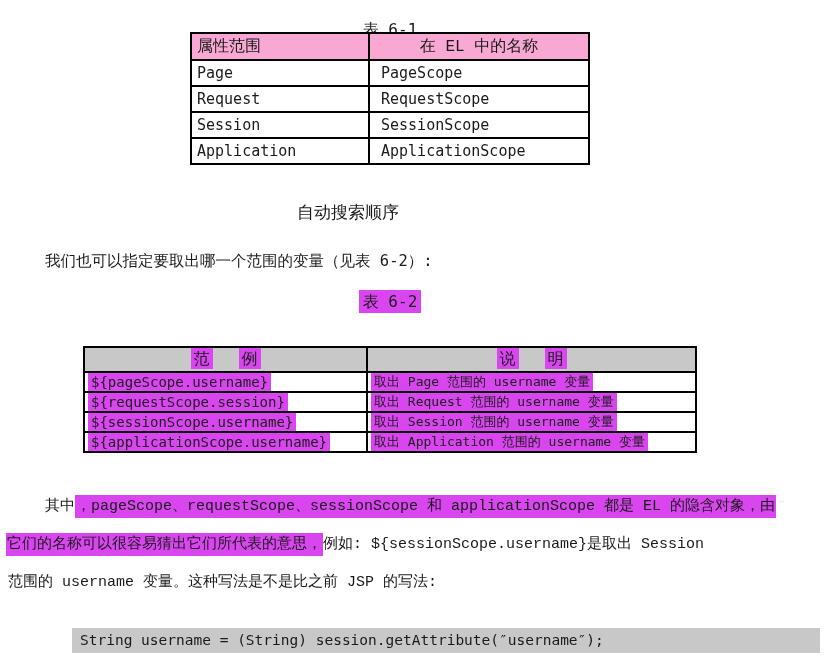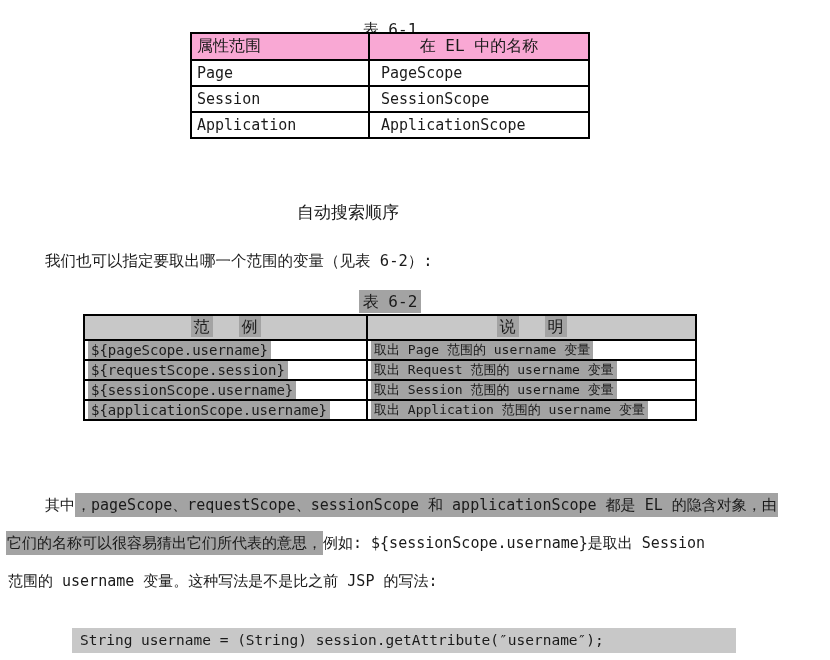--- a/index.html
+++ b/index.html
@@ -29,59 +29,59 @@
     white-space:nowrap;
   }
   #table1 { top:32px; left:190px; }
   #table1 table { width:400px; }
   #table1 col.c1 { width:178px; }
   #table1 th {
     background:#f9a8d4;
     height:27px; font-size:16px; font-weight:normal;
   }
   #table1 th.left { text-align:left; padding-left:5px; }
-  #table1 th.center { text-align:center; }
+  #table1 th.center { text-align:center;font-family:Liberation Mono, monospace; }
   #table1 td {
     height:26px; font-size:15px;
     padding-left:5px; text-align:left;
   }
   #table1 td.c2 { padding-left:11px; }
 
   
   .caption { top:201px; left:0; width:696px; text-align:center; font-size:17px; }
   .intro   { top:251px; left:45px; font-size:15.5px; }
 
   
   .t2-title { top:292px; left:83px; width:614px; text-align:center; font-size:16px; }
-  .hl { background:#a3a3a3; }
+  .hl { background:#d946ef; }
   .t2-title .hl { padding:2px 4px; }
 
-  #table2 { top:314px; left:83px;border-radius:15px; }
+  #table2 { top:346px; left:83px;border-radius:15px; }
   #table2 table { width:614px; }
   #table2 col.c1 { width:283px; }
   #table2 th {
     background:#c8c8c8;
     height:25px; font-size:16px; font-weight:normal; text-align:center;
   }
   #table2 th .hl { padding:1px 3px; }
   #table2 th .gap { margin-left:26px; }
   #table2 td { height:17px; font-size:14px; padding-left:3px; }
   #table2 td .hl { padding:2px 3px; }
   #table2 td.desc { font-size:13px;margin-top:32px; }
 
   
-  .para { font-size:15px; }
+  .para { font-size:15px;font-family:Liberation Mono, monospace; }
   .para .hl { padding:3px 1px; }
   #para-line1 { top:496px; left:6px; padding-left:39px; }
   #para-line2 { top:534px; left:6px; }
   #para-line3 { top:572px; left:8px; }
 
   
   .code-block {
-    top:628px; left:72px; width:664px; height:25px;
+    top:628px; left:72px; width:748px; height:25px;
     background:#c8c8c8;
     font-size:14.5px; line-height:25px;
     padding-left:8px;
     font-family:"DejaVu Sans Mono", monospace;
   }
 </style>
 </head>
 <body>
 
 <div class="page">
@@ -97,20 +97,24 @@
       <thead>
         <tr>
           <th class="left">属性范围</th>
           <th class="center">在 EL 中的名称</th>
         </tr>
       </thead>
       <tbody>
         <tr>
           <td>Page</td>
           <td class="c2">PageScope</td>
+        </tr>
+        <tr>
+          <td>Request</td>
+          <td class="c2">RequestScope</td>
         </tr>
         <tr>
           <td>Session</td>
           <td class="c2">SessionScope</td>
         </tr>
         <tr>
           <td>Application</td>
           <td class="c2">ApplicationScope</td>
         </tr>
       </tbody>

